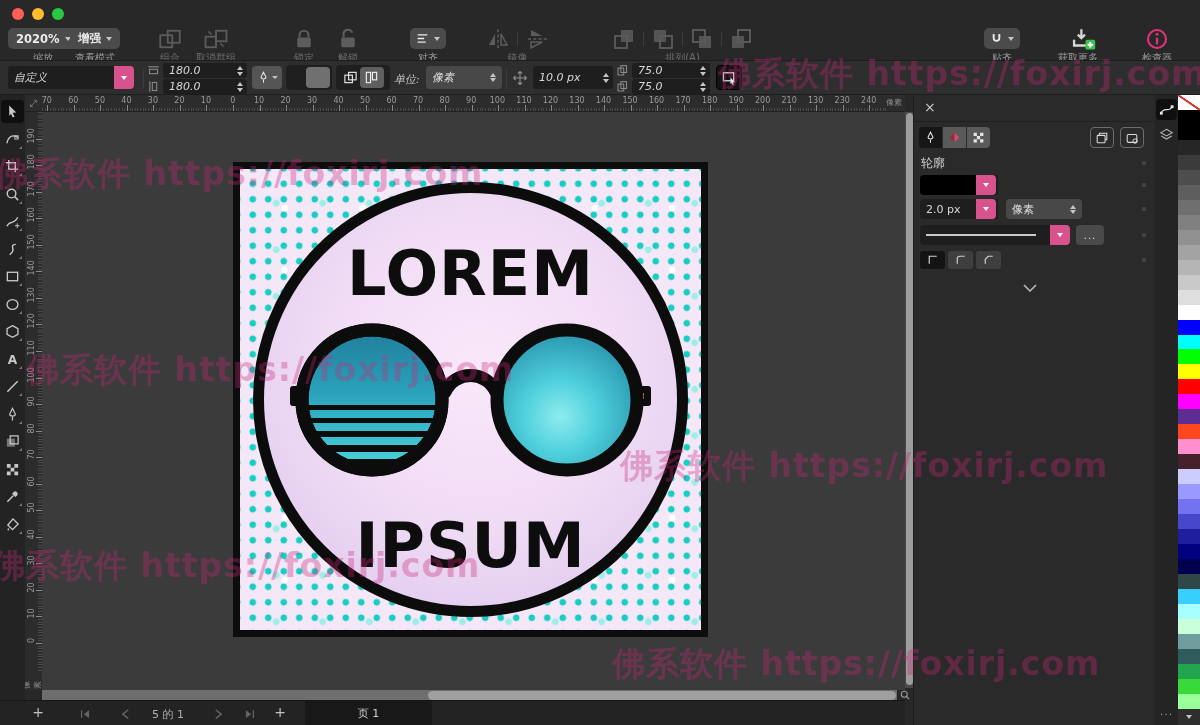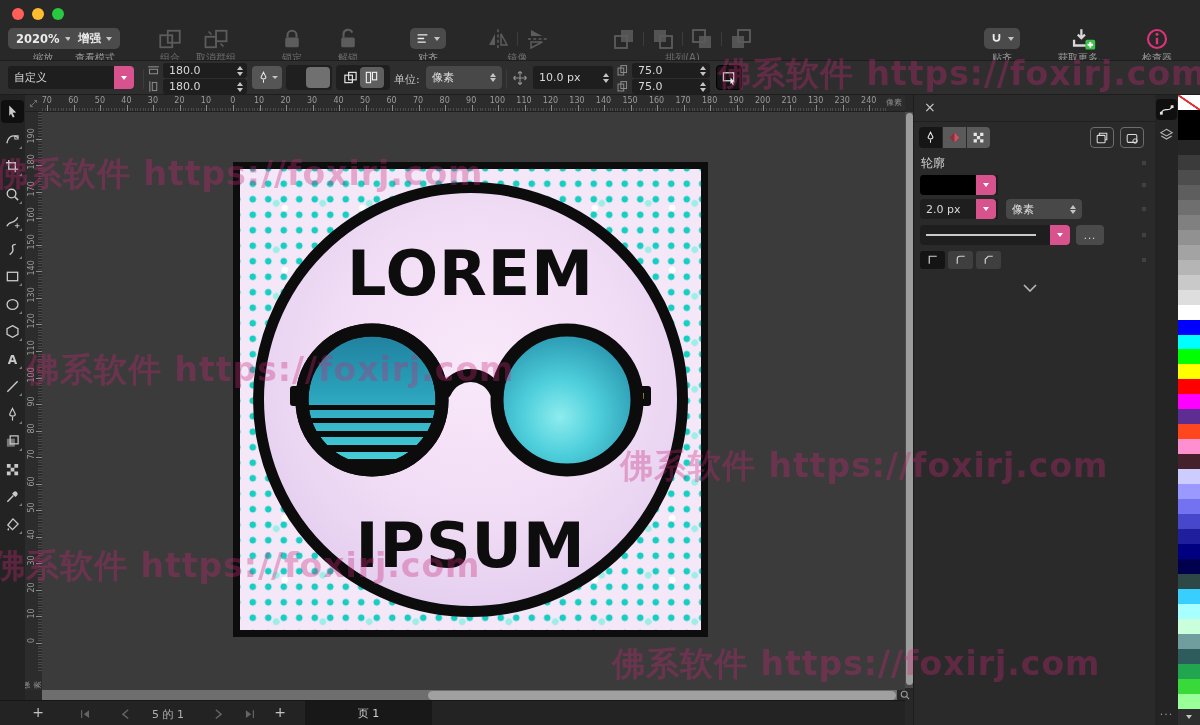--- a/index.html
+++ b/index.html
@@ -26,21 +26,21 @@
           padding:0 8px; color:#ececec; font-size:11.5px; font-weight:bold; }
   .tbi { width:24px; height:20px; display:flex; align-items:center; justify-content:center; color:#5c5c5c; }
   .tbi.pink { color:#e0327a; } .tbi.lite { color:#cfcfcf; }
   .tbd { width:1px; height:14px; background:#3d3d3d; margin:0 7px; }
   .tri-dn { width:0; height:0; border-left:3.5px solid transparent; border-right:3.5px solid transparent; border-top:4px solid #c4c4c4; }
   .tri-up { width:0; height:0; border-left:3.5px solid transparent; border-right:3.5px solid transparent; border-bottom:4px solid #c4c4c4; }
   .tri-dn.sm { border-left-width:3px; border-right-width:3px; border-top-width:3.5px; }
 
   
   .propbar { position:absolute; left:0; top:60px; width:1200px; height:35px; background:#2e2e2e;
-             border-top:1px solid #1d1d1d; border-bottom:1px solid #1d1d1d; }
+             border-top:1px solid #1d1d1d; border-bottom:1px solid #1d1d1d;font-style:italic; }
   .pb-sep { position:absolute; top:8px; width:1px; height:20px; background:#3c3c3c; }
   .stepfield { position:absolute; display:flex; align-items:center; background:#1e1e1e; border-radius:3px; }
   .stepfield .val { flex:1; padding:0 6px; font-size:11px; color:#d8d8d8; }
   .stepper { display:flex; flex-direction:column; align-items:center; gap:2px; width:13px; padding-right:2px; }
   .pinkbtn { width:20px; align-self:stretch; background:#d8538d; border-radius:0 4px 4px 0;
              display:flex; align-items:center; justify-content:center; }
   .pinkbtn .tri-dn { border-top-color:#fff; }
   .pi { position:absolute; color:#8f8f8f; }
   .select { position:absolute; background:#484848; border-radius:4px; display:flex; align-items:center;
             padding:0 6px; color:#e4e4e4; font-size:11px; }
@@ -183,21 +183,21 @@
         <span class="tbi">
           <svg viewBox="0 0 16 16">
             <rect x="1" y="6.5" width="7" height="7" fill="none" stroke="currentColor" stroke-width="1.2"></rect>
             <rect x="8" y="2.5" width="7" height="7" fill="none" stroke="currentColor" stroke-width="1.2"></rect>
             <path d="M5 5 l-2 -2 M11 11 l2 2" stroke="currentColor"></path>
           </svg>
         </span>
       </div>
     <span class="tbl dim">取消群组</span>
   </div>
-  <div class="tbg" style="left:280px">
+  <div class="tbg" style="left:292px">
     <div class="row">
         <span class="tbi">
           <svg viewBox="0 0 16 16">
             <path d="M5 7 V5.5 a3 3 0 0 1 6 0 V7" fill="none" stroke="currentColor" stroke-width="1.4"></path>
             <rect x="3.5" y="7" width="9" height="6.5" rx="1" fill="currentColor"></rect>
           </svg>
         </span>
       </div>
     <span class="tbl dim">锁定</span>
   </div>

